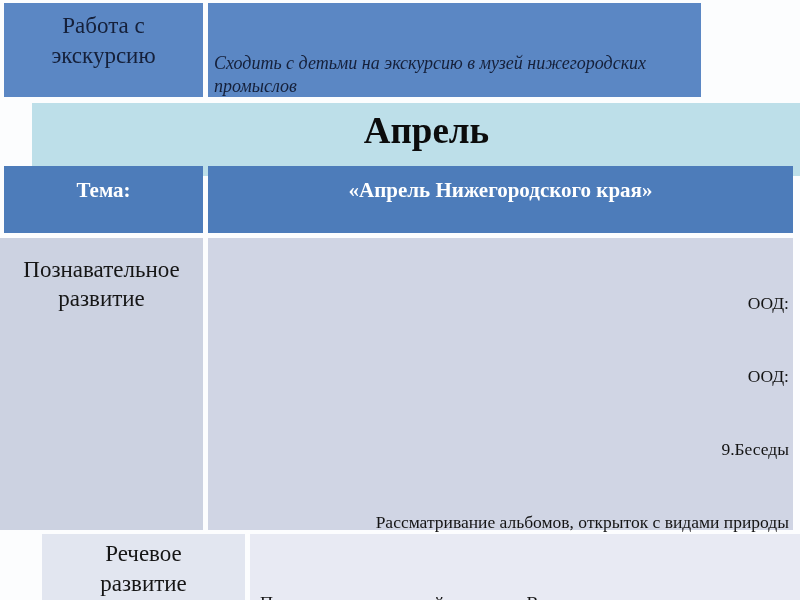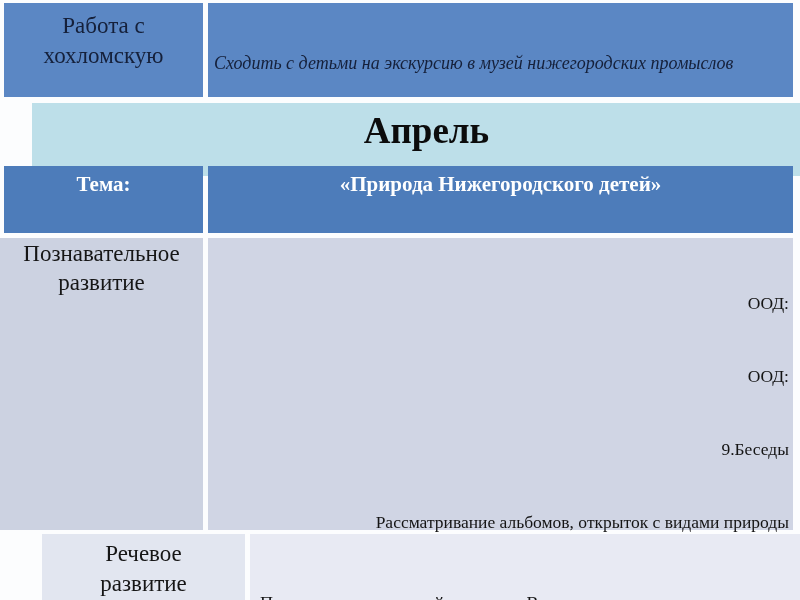--- a/index.html
+++ b/index.html
@@ -13,21 +13,21 @@
   }
   .row { position: absolute; display: flex; }
 
   
   .cell-left  { flex: none; width: 199px; }
   .row-flush .cell-left { width: 203px; }
   .vdiv { flex: none; width: 5px; background: transparent; }
   .cell-right { flex: 1; min-width: 0; }
 
   
-  .row-parents { top: 3px; left: 4px; width: 789px; height: 94px; }
+  .row-parents { top: 3px; left: 4px; width: 697px; height: 94px; }
   .row-parents .cell-left {
     background: var(--header-blue, #5b87c4);
     color: var(--dark-text, #15203a);
     text-align: center;
     font-size: 23px;
     line-height: 30px;
     padding-top: 8px;
     box-sizing: border-box;
   }
   .row-parents .cell-right {
@@ -56,33 +56,33 @@
 
   
   .row-theme { top: 166px; left: 4px; width: 789px; height: 67px; }
   .row-theme .cell-left,
   .row-theme .cell-right {
     background: var(--theme-blue, #4d7cba);
     color: var(--white-text, #ffffff);
     font-weight: bold;
     font-size: 21px;
     text-align: center;
-    padding-top: 6px;
+    padding-top: 12px;
     box-sizing: border-box;
   }
 
   
   .row-cognitive { top: 238px; left: 0; width: 793px; height: 292px; }
   .row-cognitive .cell-left {
     background: var(--cognitive-left-bg, #ccd2e1);
     color: #161616;
     text-align: center;
     font-size: 23px;
     line-height: 29px;
-    padding-top: 1px;
+    padding-top: 17px;
     box-sizing: border-box;
   }
   .row-cognitive .cell-right {
     background: var(--cognitive-right-bg, #d0d5e4);
     color: #141414;
     font-size: 17.5px;
     line-height: 24.4px;
     padding: 4px 4px 0 7px;
     box-sizing: border-box;
     white-space: pre-wrap;
@@ -111,42 +111,42 @@
   }
 </style>
 </head>
 <body>
 
 <div class="slide">
 
   <div class="row row-parents">
     <div class="cell-left">
       <div>Работа с</div>
-      <div>хохломскую</div>
+      <div>экскурсию</div>
     </div>
     <div class="vdiv"></div>
     <div class="cell-right">
       <div>Сходить с детьми на экскурсию в музей нижегородских промыслов</div>
       <div>Сходить в магазин  с детьми « Нижегородские промыслы»</div>
       <div>Принести хохломскую, городецкую роспись, кружево.</div>
       <div>Собрать открытки, иллюстрации о нижегородских промыслах.</div>
     </div>
   </div>
 
   <div class="band-month">
     <span>Апрель</span>
   </div>
 
   <div class="row row-theme">
     <div class="cell-left">
       <span>Тема:</span>
     </div>
     <div class="vdiv"></div>
     <div class="cell-right">
-      <span>«Природа Нижегородского детей»</span>
+      <span>«Апрель Нижегородского края»</span>
     </div>
   </div>
 
   <div class="row row-cognitive row-flush">
     <div class="cell-left">
       <div>Познавательное</div>
       <div>развитие</div>
     </div>
     <div class="vdiv"></div>
     <div class="cell-right">

